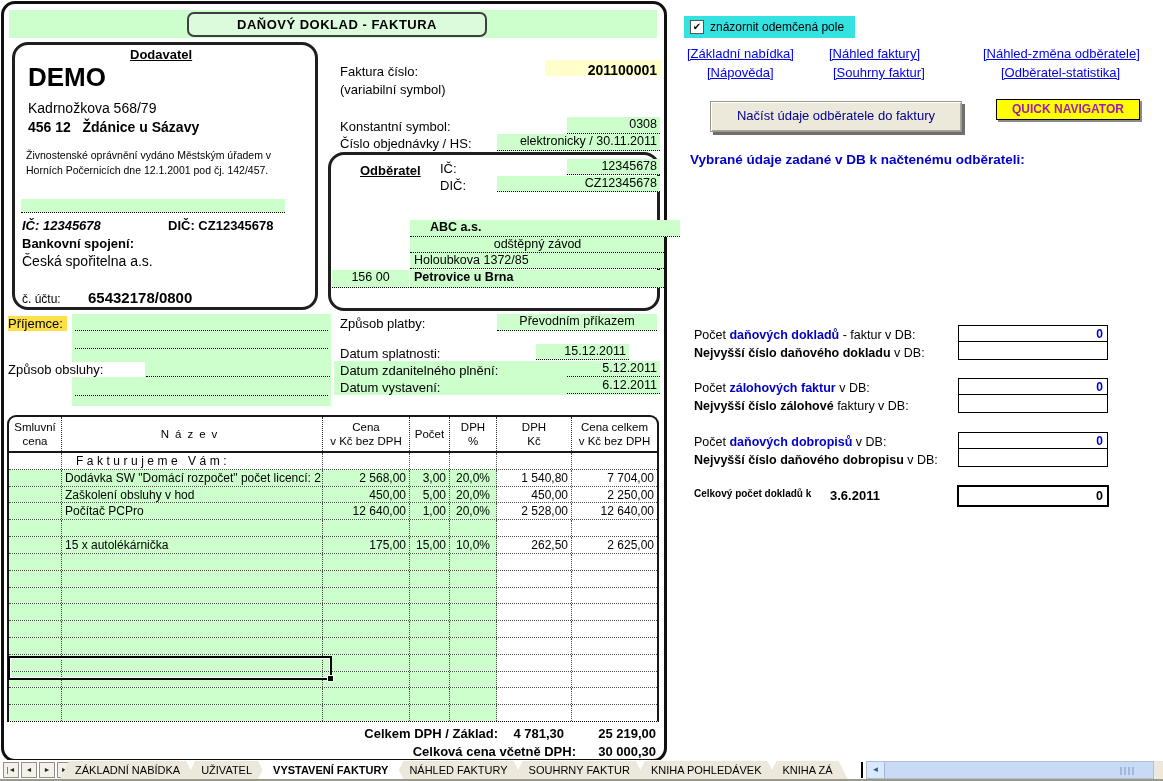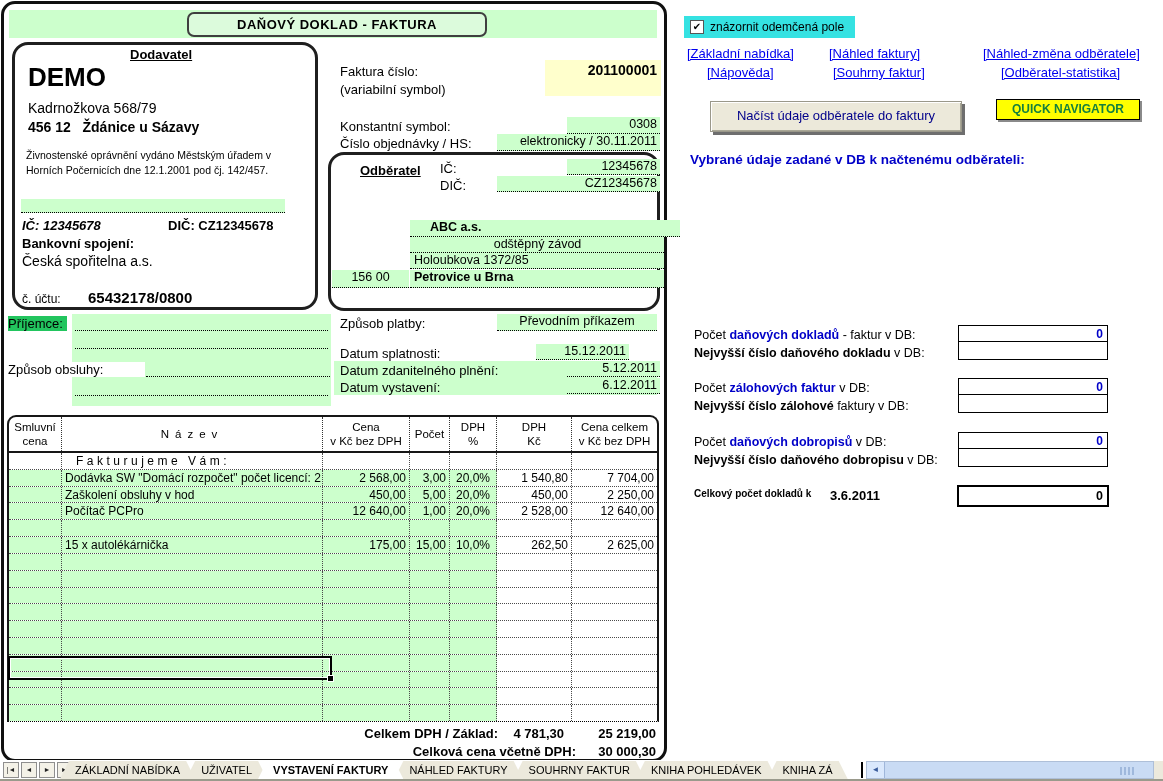--- a/index.html
+++ b/index.html
@@ -42,21 +42,21 @@
   .tot{font-size:13px;font-weight:bold;text-align:right;white-space:nowrap;}
   
   .cyanbox{left:684px;top:16px;width:171px;height:22px;background:#35E2E2;display:flex;align-items:center;gap:6px;padding-left:6px;box-sizing:border-box;}
   .cb{width:12px;height:12px;background:#fff;border:1px solid #555;font-size:10px;line-height:11px;text-align:center;font-weight:bold;}
   .cyanbox .cblbl{font-size:12px;}
   .link{color:#0000EE;text-decoration:underline;font-size:13px;white-space:nowrap;cursor:pointer;}
   .loadbtn{left:710px;top:101px;width:250px;height:29px;background:#ECE9DA;border:1px solid #9a988a;
     box-shadow:inset 1px 1px 0 #fff,inset -1px -1px 0 #a9a796,3px 3px 0 #6e6e6e;
     color:#00008B;font-size:13px;text-align:center;line-height:27px;cursor:pointer;}
   .qnav{left:996px;top:99px;width:142px;height:19px;background:#FFFF00;border:1px solid #000;box-shadow:2px 2px 0 #8a8a8a;
-    color:#15803d;font-size:12px;font-weight:600;text-align:center;line-height:18px;cursor:pointer;}
+    color:#a21caf;font-size:12px;font-weight:600;text-align:center;line-height:18px;cursor:pointer;}
   .dbhead{color:#0000C8;font-weight:bold;font-size:13.5px;}
   .slbl{font-size:12.5px;white-space:nowrap;}
   .em-blue{color:#0000C8;font-weight:bold;}
   .em-blk{font-weight:bold;}
   .sbox{width:144px;height:17px;border:1px solid #000;background:#fff;font-size:12px;font-weight:bold;color:#0000C8;text-align:right;padding-right:4px;line-height:17px;}
   .sbox2{margin-top:-1px;}
   .totbox{left:957px;top:485px;width:144px;height:18px;border:2px solid #000;background:#fff;font-size:12.5px;font-weight:bold;color:#000;text-align:right;padding-right:4px;line-height:18px;}
   
   .tabzone{left:0;top:760px;width:1163px;height:19px;background:#fff;}
   .navbtns{left:3px;top:762px;display:flex;gap:2px;}
@@ -92,40 +92,40 @@
   <div class="abs green dot" style="left:21px;top:199px;width:264px;height:13px;"></div>
   <div class="abs l13 b" style="left:22px;top:218px;font-style:italic;"><span>IČ:</span> <span>12345678</span></div>
   <div class="abs l13 b" style="left:168px;top:218px;"><span>DIČ:</span> <span>CZ12345678</span></div>
   <div class="abs l13 b" style="left:22px;top:236px;">Bankovní spojení:</div>
   <div class="abs" style="left:22px;top:253px;font-size:14px;">Česká spořitelna a.s.</div>
   <div class="abs" style="left:22px;top:292px;font-size:12px;">č. účtu:</div>
   <div class="abs b" style="left:88px;top:289px;font-size:15px;">65432178/0800</div>
 
   <div class="abs l13" style="left:340px;top:64px;">Faktura číslo:</div>
   <div class="abs l13" style="left:340px;top:82px;">(variabilní symbol)</div>
-  <div class="abs invno" style="left:545px;top:60px;width:112px;height:36px;">201100001</div>
+  <div class="abs invno" style="left:545px;top:60px;width:112px;height:16px;">201100001</div>
   <div class="abs l13" style="left:340px;top:119px;">Konstantní symbol:</div>
   <div class="abs val" style="left:567px;top:117px;width:90px;height:16px;">0308</div>
   <div class="abs l13" style="left:340px;top:136px;">Číslo objednávky / HS:</div>
   <div class="abs val" style="left:497px;top:134px;width:160px;height:16px;">elektronicky / 30.11.2011</div>
 
   <div class="abs rbox custbox"></div>
   <div class="abs l13 b u" style="left:360px;top:163px;">Odběratel</div>
   <div class="abs l13" style="left:440px;top:161px;">IČ:</div>
   <div class="abs val" style="left:567px;top:159px;width:90px;height:15px;">12345678</div>
   <div class="abs l13" style="left:440px;top:178px;">DIČ:</div>
   <div class="abs val" style="left:497px;top:176px;width:160px;height:15px;">CZ12345678</div>
   <div class="abs val b" style="left:410px;top:220px;width:247px;height:16px;text-align:left;padding-left:20px;">ABC a.s.</div>
   <div class="abs val" style="left:410px;top:237px;width:247px;height:15px;text-align:center;padding-left:4px;">odštěpný závod</div>
   <div class="abs val" style="left:410px;top:253px;width:247px;height:15px;text-align:left;padding-left:4px;">Holoubkova 1372/85</div>
   <div class="abs val center" style="left:332px;top:270px;width:77px;height:17px;">156 00</div>
   <div class="abs val b" style="left:410px;top:270px;width:247px;height:17px;text-align:left;padding-left:4px;">Petrovice u Brna</div>
 
   <div class="abs green" style="left:72px;top:314px;width:259px;height:92px;"></div>
-  <div class="abs l13" style="left:8px;top:316px;background:#22c55e;padding-right:4px;">Příjemce:</div>
+  <div class="abs l13" style="left:8px;top:316px;background:#fde047;padding-right:4px;">Příjemce:</div>
   <div class="abs dot" style="left:75px;top:317px;width:253px;height:13px;"></div>
   <div class="abs dot" style="left:75px;top:335px;width:253px;height:13px;"></div>
   <div class="abs l13" style="left:8px;top:362px;background:#fff;width:137px;height:15px;">Způsob obsluhy:</div>
   <div class="abs dot" style="left:146px;top:363px;width:184px;height:13px;"></div>
   <div class="abs dot" style="left:75px;top:382px;width:253px;height:13px;"></div>
 
   <div class="abs l13" style="left:340px;top:316px;">Způsob platby:</div>
   <div class="abs val center" style="left:497px;top:314px;width:160px;height:16px;">Převodním příkazem</div>
   <div class="abs l13" style="left:340px;top:346px;">Datum splatnosti:</div>
   <div class="abs val" style="left:536px;top:344px;width:90px;height:15px;">15.12.2011</div>

